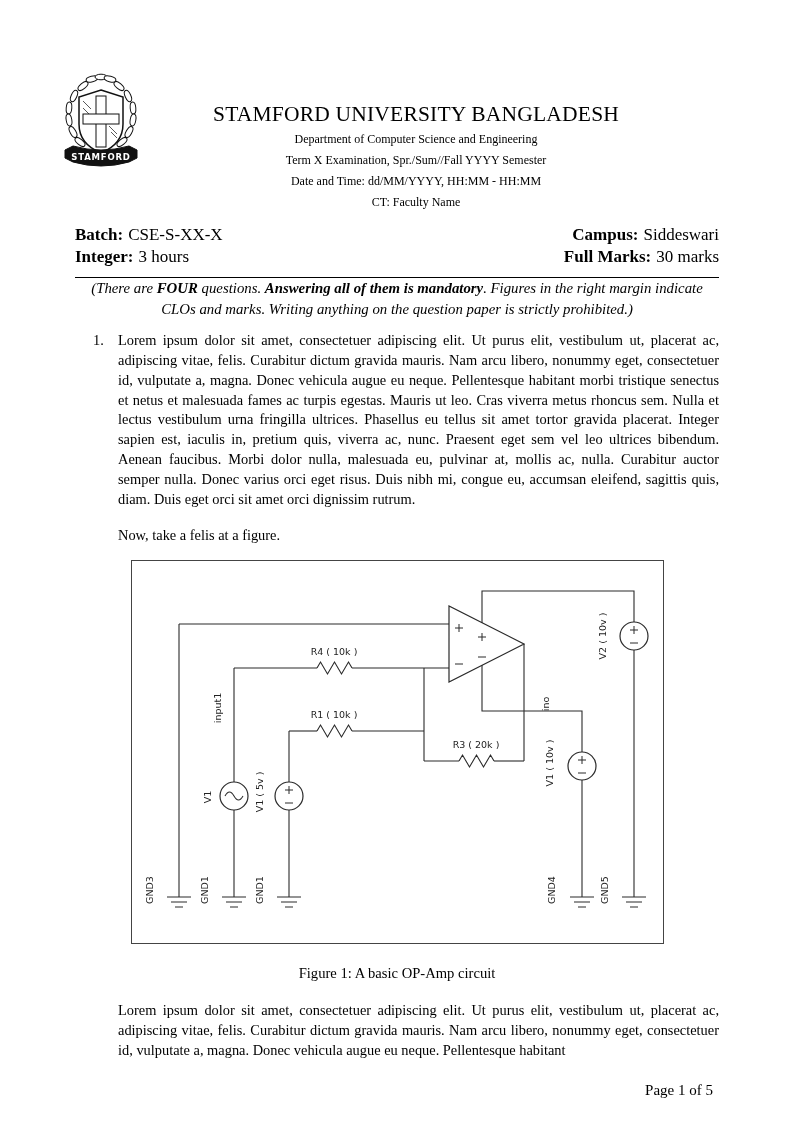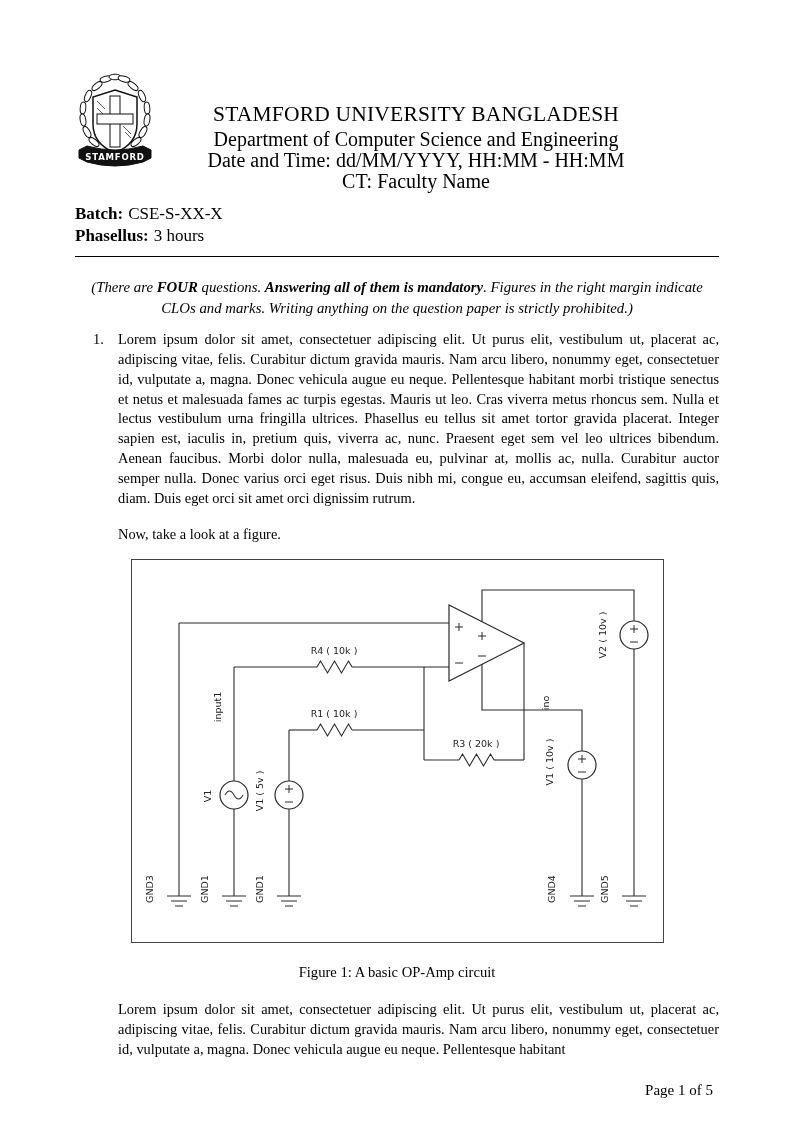--- a/index.html
+++ b/index.html
@@ -9,32 +9,32 @@
     width: 794px;
     height: 1123px;
     margin: 0 auto;
     background: #ffffff;
     color: #000;
     font-family: "Liberation Serif", serif;
     padding: 58px 75px 0 75px;
     overflow: hidden;
   }
   
-  .logo { position: absolute; left: 73px; top: 70px; }
+  .logo { position: absolute; left: 59px; top: 70px; }
   .header-text { text-align: center; margin-left: 38px; margin-top: 41px; }
   .title { font-size: 21.5px; font-weight: 400; line-height: 30px; letter-spacing: 0.2px; }
-  .hline { font-size: 20px; line-height: 21px; }
+  .hline { font-size: 12px; line-height: 21px; }
   
   .meta { display: flex; justify-content: space-between; margin-top: 11px; font-size: 17px; line-height: 22px; }
   .meta b { font-weight: bold; }
   .meta .mv { margin-left: 5px; }
   .meta-right { text-align: right; }
   .rule { border-top: 1.6px solid #000; margin-top: 9px; }
   
-  .instr { font-style: italic; font-size: 14.8px; line-height: 20.6px; text-align: center; margin-top: 20px; }
+  .instr { font-style: italic; font-size: 14.8px; line-height: 20.6px; text-align: center; margin-top: 0; }
   .instr b { font-weight: bold; }
   
   .question { display: flex; margin: 12px 0 0 18px; font-size: 14.4px; line-height: 19.8px; }
   .qnum { flex: none; width: 25px; }
   .qbody { flex: 1; text-align: justify; }
   .fig-intro { margin: 18px 0 0 43px; font-size: 14.4px; }
   
   .figure-box { width: 533px; height: 384px; border: 1px solid #444; margin: 16px auto 0; background: #fff; }
   .caption { text-align: center; font-size: 14.6px; margin-top: 21px; }
   .after-para { margin: 19px 0 0 43px; font-size: 14.4px; line-height: 19.8px; text-align: justify; }
@@ -87,41 +87,46 @@
         <path class="ribbon" d="M78,80 L70,76 L70,92 L78,88 Z"></path>
         <path class="ribbon" d="M14,76 Q42,84 70,76 L70,92 Q42,100 14,92 Z"></path>
         <text x="42" y="90" text-anchor="middle">STAMFORD</text>
       </g>
     </svg>
   </div>
 
   <div class="header-text">
     <div class="title">STAMFORD UNIVERSITY BANGLADESH</div>
     <div class="hline">Department of Computer Science and Engineering</div>
+    <div class="hline">Term X Examination, Spr./Sum//Fall YYYY Semester</div>
     <div class="hline">Date and Time: dd/MM/YYYY, HH:MM - HH:MM</div>
     <div class="hline">CT: Faculty Name</div>
   </div>
 
   <div class="meta">
     <div class="meta-left">
       <div><b>Batch:</b><span class="mv">CSE-S-XX-X</span></div>
-      <div><b>Phasellus:</b><span class="mv">3 hours</span></div>
+      <div><b>Integer:</b><span class="mv">3 hours</span></div>
+    </div>
+    <div class="meta-right">
+      <div><b>Campus:</b><span class="mv">Siddeswari</span></div>
+      <div><b>Full Marks:</b><span class="mv">30 marks</span></div>
     </div>
   </div>
 
   <div class="rule"></div>
 
   <div class="instr"><span>(There are </span><b>FOUR</b><span> questions. </span><b>Answering all of them is mandatory</b><span>. Figures in the right margin indicate CLOs and marks. Writing anything on the question paper is strictly prohibited.)</span></div>
 
   <div class="question">
     <div class="qnum">1.</div>
     <div class="qbody">Lorem ipsum dolor sit amet, consectetuer adipiscing elit. Ut purus elit, vestibulum ut, placerat ac, adipiscing vitae, felis. Curabitur dictum gravida mauris. Nam arcu libero, nonummy eget, consectetuer id, vulputate a, magna. Donec vehicula augue eu neque. Pellentesque habitant morbi tristique senectus et netus et malesuada fames ac turpis egestas. Mauris ut leo. Cras viverra metus rhoncus sem. Nulla et lectus vestibulum urna fringilla ultrices. Phasellus eu tellus sit amet tortor gravida placerat. Integer sapien est, iaculis in, pretium quis, viverra ac, nunc. Praesent eget sem vel leo ultrices bibendum. Aenean faucibus. Morbi dolor nulla, malesuada eu, pulvinar at, mollis ac, nulla. Curabitur auctor semper nulla. Donec varius orci eget risus. Duis nibh mi, congue eu, accumsan eleifend, sagittis quis, diam. Duis eget orci sit amet orci dignissim rutrum.</div>
   </div>
 
-  <div class="fig-intro">Now, take a look at a figure.</div>
+  <div class="fig-intro">Now, take a felis at a figure.</div>
 
   <div class="figure-box">
     <svg class="circuit" width="531" height="378" viewBox="0 0 531 378">
 
       <g>
         <path class="wire" d="M47,63 H317"></path>
         <path class="wire" d="M47,63 V336"></path>
         <path class="wire" d="M102,107 H185"></path>
         <path class="wire" d="M220,107 H317"></path>
         <path class="wire" d="M102,107 V221"></path>

